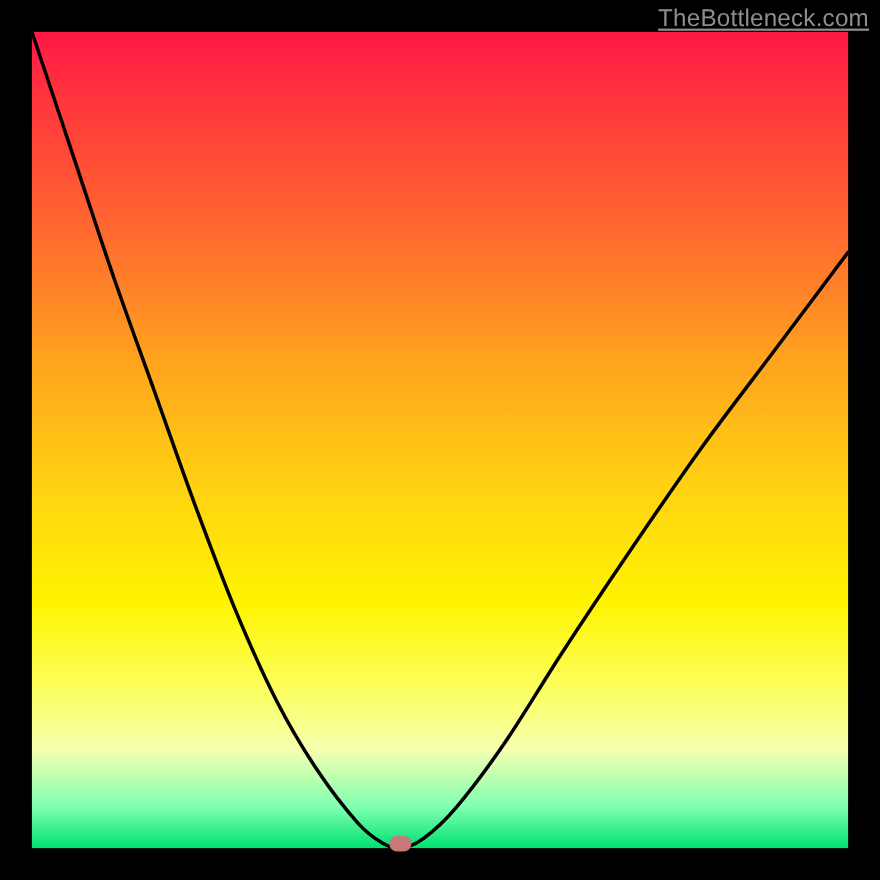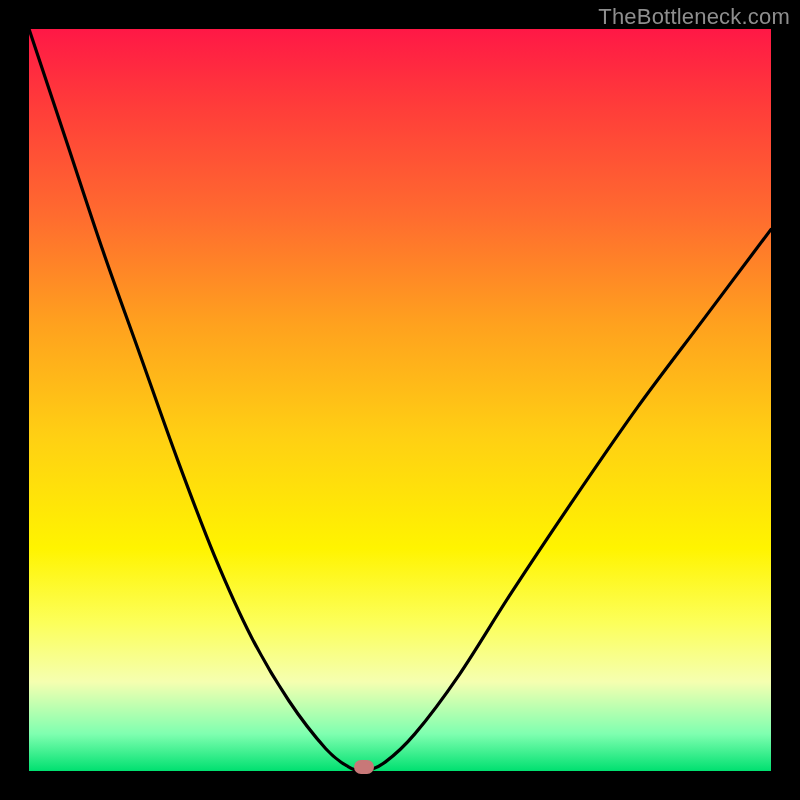--- a/index.html
+++ b/index.html
@@ -53,20 +53,21 @@
   }
   .watermark {
     position: absolute;
     top: 4px;
     right: 10px;
     color: #8e8e8e;
     font-size: 22px;
     font-weight: 500;
     letter-spacing: 0.2px;
     user-select: none;
+    text-decoration: underline;
   }
 </style>
 </head>
 <body>
 
 <div class="frame">
   <div class="plot-area"></div>
 
   <svg class="curve-svg" viewBox="0 0 742 742" preserveAspectRatio="none">
     <path id="curve-path" fill="none" stroke="#000000" stroke-width="3.2" stroke-linecap="round" stroke-linejoin="round" d="M 0.00 0.00 C 6.18 18.55, 24.73 74.20, 37.10 111.30 C 49.47 148.40, 61.83 186.74, 74.20 222.60 C 86.57 258.46, 98.93 291.85, 111.30 326.48 C 123.67 361.11, 136.03 396.97, 148.40 430.36 C 160.77 463.75, 173.13 497.14, 185.50 526.82 C 197.87 556.50, 210.23 584.33, 222.60 608.44 C 234.97 632.56, 247.33 652.96, 259.70 671.51 C 272.07 690.06, 286.91 708.73, 296.80 719.74 C 306.69 730.75, 312.63 733.84, 319.06 737.55 C 325.49 741.26, 329.20 742.74, 335.38 742.00 C 341.57 741.26, 347.75 739.28, 356.16 733.10 C 364.57 726.91, 373.47 719.49, 385.84 704.90 C 398.21 690.31, 414.28 669.04, 430.36 645.54 C 446.44 622.04, 463.75 592.36, 482.30 563.92 C 500.85 535.48, 520.64 505.80, 541.66 474.88 C 562.68 443.96, 586.18 409.34, 608.44 378.42 C 630.70 347.50, 652.96 319.06, 675.22 289.38 C 697.48 259.70, 730.87 215.18, 742.00 200.34"></path>

